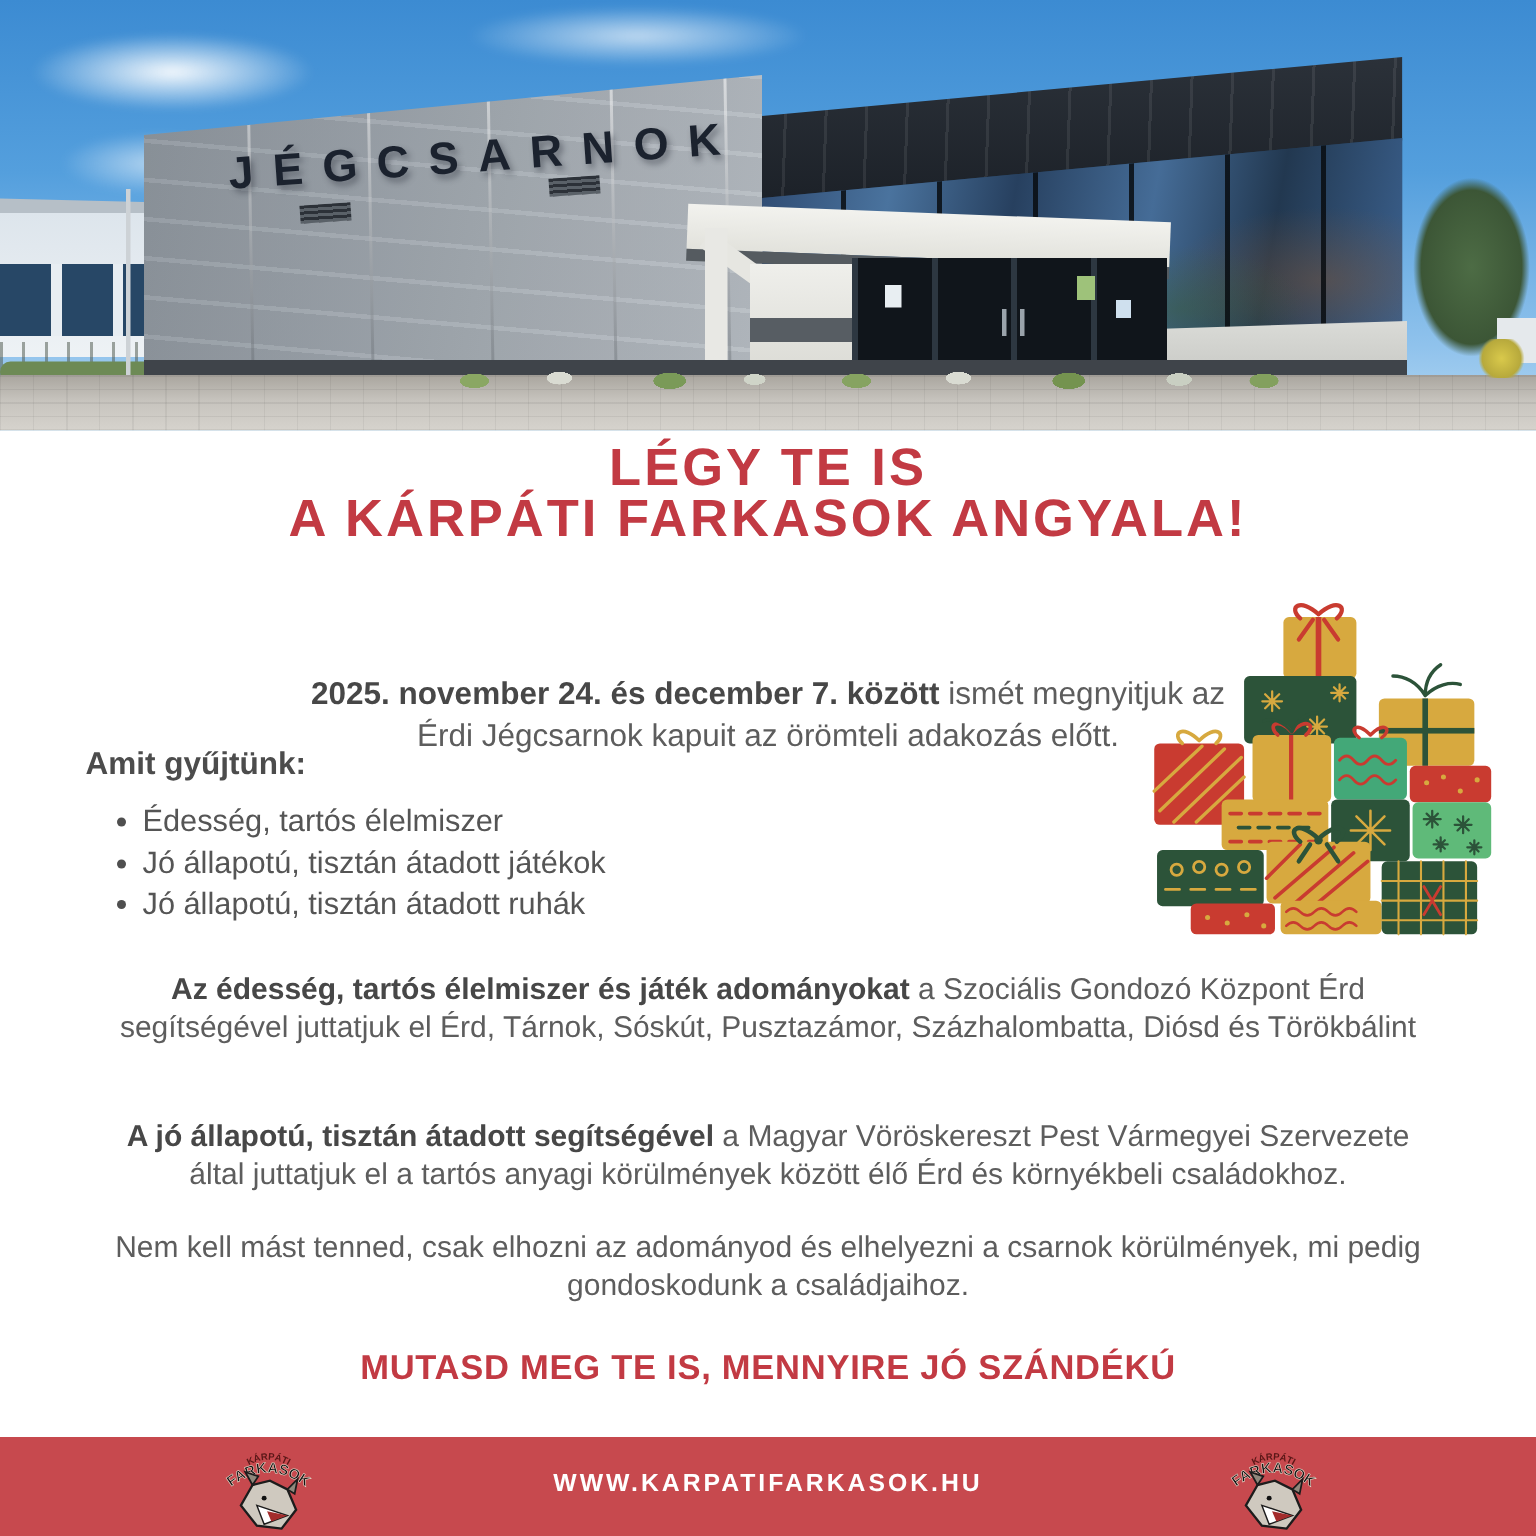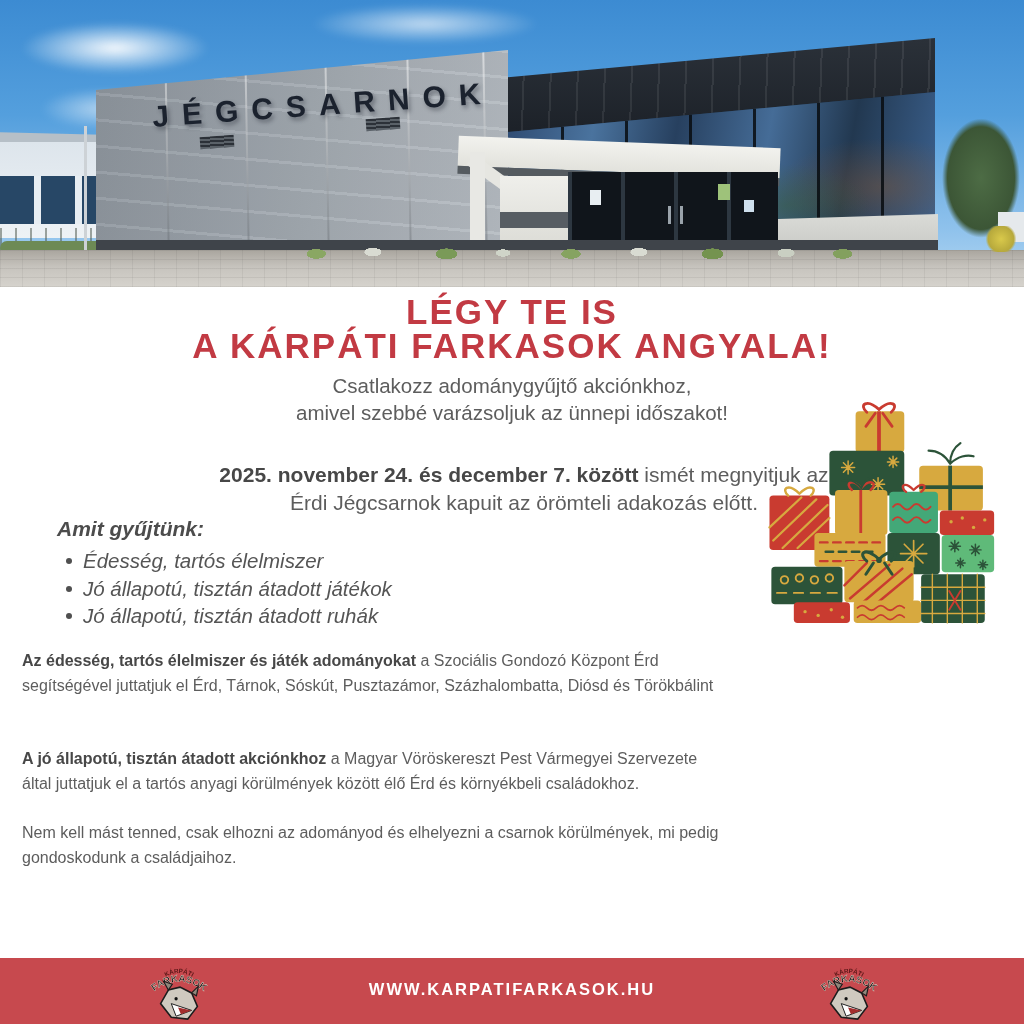--- a/index.html
+++ b/index.html
@@ -77,26 +77,26 @@
      radial-gradient(18px 9px at 75% 55%,#74934f 60%,transparent 61%),
      radial-gradient(14px 7px at 88% 50%,#c9cfc2 60%,transparent 61%),
      radial-gradient(16px 8px at 98% 55%,#83a05e 60%,transparent 61%);}
 
   
   .title{left:0;top:295px;width:1024px;text-align:center;color:#c23a43;font-weight:bold;
          font-size:35px;line-height:34px;letter-spacing:2px;}
   .intro{left:0;top:372px;width:1024px;text-align:center;color:#5d5d5d;font-size:20.5px;line-height:27px;}
   .dates{left:162px;top:449px;width:700px;text-align:center;color:#5d5d5d;font-size:21px;line-height:28px;}
   .b{font-weight:bold;color:#474747;}
-  .collect{left:57px;top:517px;width:520px;color:#555555;font-size:20.5px;font-style:italic;}
+  .collect{left:57px;top:498px;width:520px;color:#555555;font-size:20.5px;}
   .collect h3{margin:0 0 6px 0;font-size:21px;color:#4c4c4c;}
-  .collect ul{margin:0;padding:0;list-style:none;}
+  .collect ul{margin:12px;padding:0;list-style:none;}
   .collect li{position:relative;padding-left:26px;line-height:27.5px;}
   .collect li::before{content:"";position:absolute;left:9px;top:11px;width:6px;height:6px;border-radius:50%;background:#4f4f4f;}
-  .para{left:22px;width:980px;text-align:left;color:#5d5d5d;font-size:16px;line-height:25px;}
+  .para{left:22px;width:980px;text-align:center;color:#5d5d5d;font-size:20px;line-height:25px;}
   .p1{top:648px;} .p2{top:746px;} .p3{top:820px;}
   .cta{left:0;top:897px;width:1024px;text-align:center;color:#c23a43;font-weight:bold;
        font-size:23px;line-height:29px;letter-spacing:0.5px;}
 
   
   .footer{left:0;top:958px;width:1024px;height:66px;background:#c7494e;}
   .website{position:absolute;left:0;top:22px;width:1024px;text-align:center;color:#ffffff;
            font-weight:bold;font-size:16.5px;letter-spacing:2px;}
   .logo{position:absolute;top:2px;width:62px;height:62px;}
   .logo-l{left:148px;} .logo-r{left:818px;}
@@ -174,26 +174,22 @@
     <div class="abs ground"></div>
     <div class="abs shrubs"></div>
     <div class="abs ybush"></div>
   </div>
 
   <h1 class="abs title" style="margin:0;">
     <span>LÉGY TE IS</span><br>
     <span>A KÁRPÁTI FARKASOK ANGYALA!</span>
   </h1>
 
-  <p class="abs intro" style="margin:0;">
-    <span>Csatlakozz adománygyűjtő akciónkhoz,</span><br>
-    <span>amivel szebbé varázsoljuk az ünnepi időszakot!</span>
-  </p>
-
-  <p class="abs dates" style="margin:12px;">
+
+  <p class="abs dates" style="margin:0;">
     <span class="b">2025. november 24. és december 7. között</span><span> ismét megnyitjuk az</span><br>
     <span>Érdi Jégcsarnok kapuit az örömteli adakozás előtt.</span>
   </p>
 
   <div class="abs collect">
     <h3 class="b">Amit gyűjtünk:</h3>
     <ul>
       <li>Édesség, tartós élelmiszer</li>
       <li>Jó állapotú, tisztán átadott játékok</li>
       <li>Jó állapotú, tisztán átadott ruhák</li>
@@ -286,31 +282,31 @@
       <path d="M200 206l12 20 M212 206l-12 20" stroke="#c93b30" stroke-width="2"></path>
     </g>
   </svg>
 
   <p class="abs para p1" style="margin:0;">
     <span class="b">Az édesség, tartós élelmiszer és játék adományokat</span><span> a Szociális Gondozó Központ Érd</span><br>
     <span>segítségével juttatjuk el Érd, Tárnok, Sóskút, Pusztazámor, Százhalombatta, Diósd és Törökbálint</span><br>
   </p>
 
   <p class="abs para p2" style="margin:0;">
-    <span class="b">A jó állapotú, tisztán átadott akciónkhoz</span><span> a Magyar Vöröskereszt Pest Vármegyei Szervezete</span><br>
+    <span class="b">A jó állapotú, tisztán átadott segítségével</span><span> a Magyar Vöröskereszt Pest Vármegyei Szervezete</span><br>
     <span>által juttatjuk el a tartós anyagi körülmények között élő Érd és környékbeli családokhoz.</span>
   </p>
 
   <p class="abs para p3" style="margin:0;">
     <span>Nem kell mást tenned, csak elhozni az adományod és elhelyezni a csarnok körülmények, mi pedig</span><br>
     <span>gondoskodunk a családjaihoz.</span>
   </p>
 
   <p class="abs cta" style="margin:0;">
-    <br>
+    <span>MUTASD MEG TE IS, MENNYIRE JÓ SZÁNDÉKÚ</span><br>
   </p>
 
   <div class="abs footer">
     <svg class="logo logo-l" viewBox="0 0 64 64">
         <use href="#wolf"></use>
       </svg>
     <div class="website">WWW.KARPATIFARKASOK.HU</div>
     <svg class="logo logo-r" viewBox="0 0 64 64">
         <use href="#wolf"></use>
       </svg>

